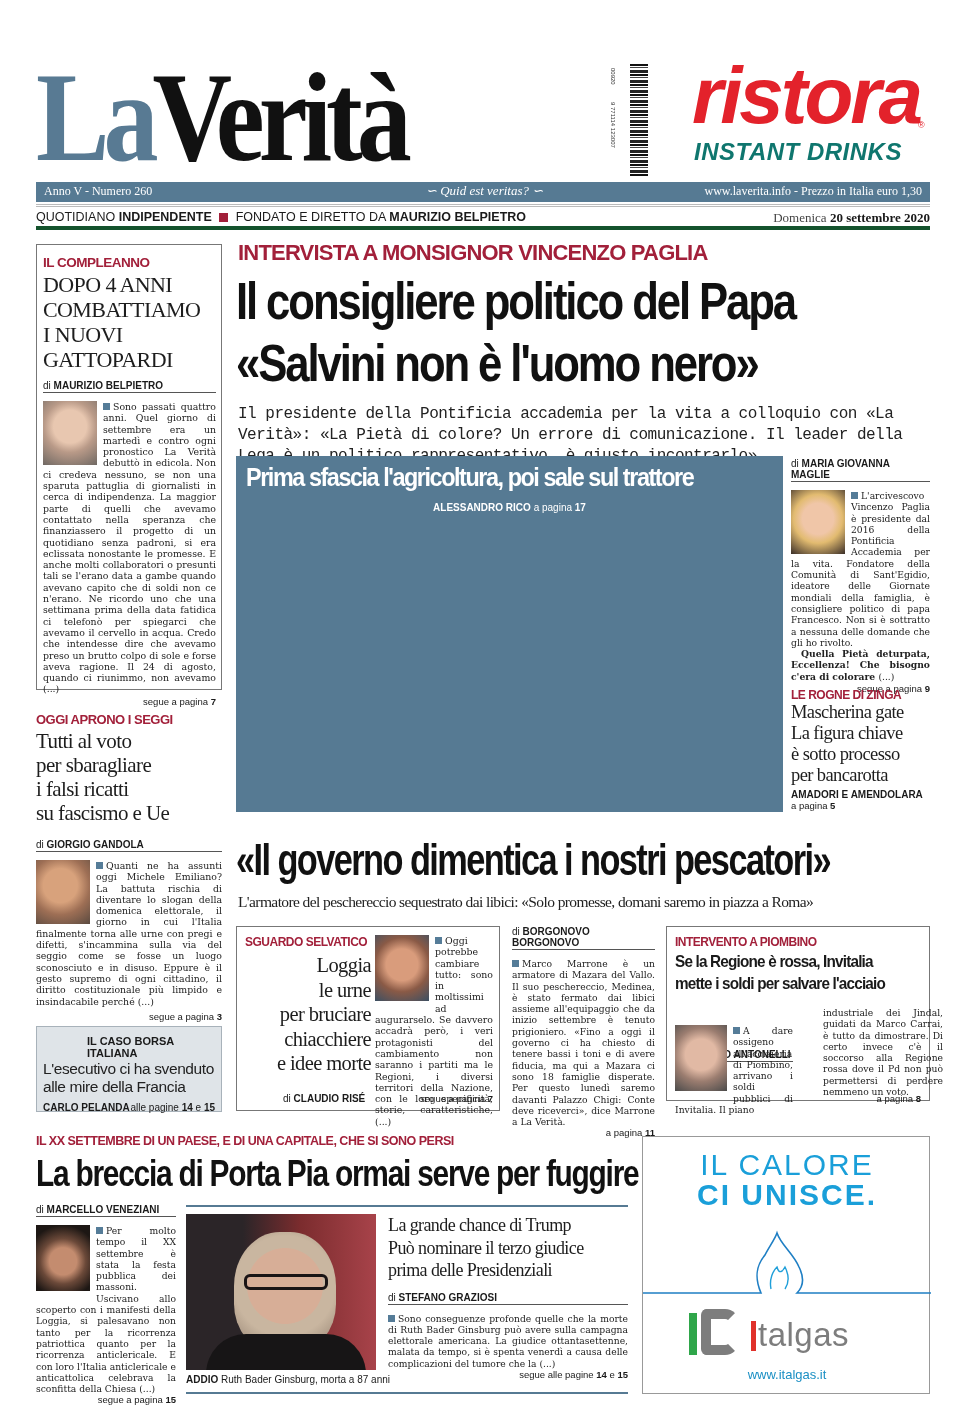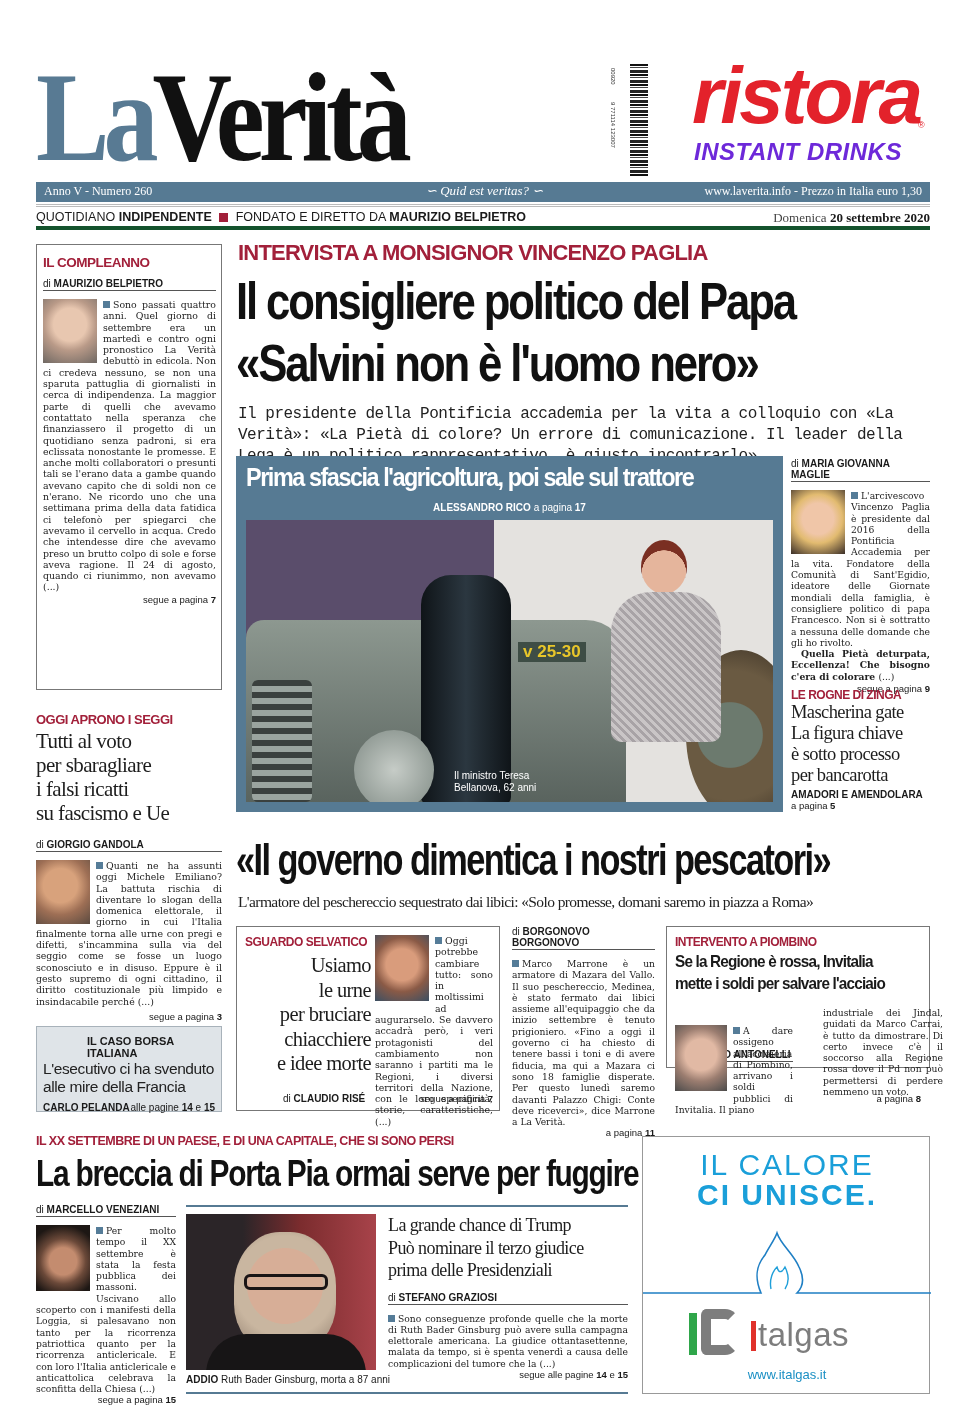--- a/index.html
+++ b/index.html
@@ -28,21 +28,21 @@
   </div>
 
   <div class="abs" style="left:588px;top:6px;width:24px;height:112px;background:repeating-linear-gradient(180deg,#111 0 2px,#fff 2px 3px,#444 3px 4px,#fff 4px 6px,#222 6px 9px,#fff 9px 10px);border-left:6px solid #fff;">
   </div>
   <div class="abs sans" style="left:574px;top:10px;font-size:6px;writing-mode:vertical-rl;color:#333;">00920</div>
   <div class="abs sans" style="left:574px;top:44px;font-size:6px;writing-mode:vertical-rl;color:#333;">9 771114 123007</div>
 
   <div class="abs" style="left:650px;top:0;width:250px;height:118px;">
     <div class="abs" style="left:6px;top:-6px;font-family:'Liberation Sans',sans-serif;font-weight:bold;font-style:italic;font-size:80px;color:#e3222b;letter-spacing:-3px;line-height:88px;">ristora</div>
     <div class="abs" style="left:232px;top:62px;font-size:9px;color:#e3222b;font-family:'Liberation Sans',sans-serif;">®</div>
-    <div class="abs" style="left:8px;top:80px;font-family:'Liberation Sans',sans-serif;font-weight:bold;font-style:italic;font-size:24px;color:#6d28d9;letter-spacing:0.5px;">INSTANT DRINKS</div>
+    <div class="abs" style="left:8px;top:80px;font-family:'Liberation Sans',sans-serif;font-weight:bold;font-style:italic;font-size:24px;color:#0f766e;letter-spacing:0.5px;">INSTANT DRINKS</div>
   </div>
 </div>
 
 <div class="abs" style="left:36px;top:182px;width:894px;height:20px;background:#567a93;color:#fff;font-family:'Liberation Serif',serif;font-size:12px;">
   <span class="abs" style="left:8px;top:2px;">Anno V - Numero 260</span>
   <span class="abs" style="left:390px;top:1px;font-style:italic;font-size:13px;white-space:nowrap;"><span>∽ </span><span>Quid est veritas?</span><span> ∽</span></span>
   <span class="abs" style="right:8px;top:2px;">www.laverita.info - Prezzo in Italia euro 1,30</span>
 </div>
 <div class="abs" style="left:36px;top:204px;width:894px;height:3px;border-top:1px solid #bbb;border-bottom:1px solid #bbb;"></div>
 
@@ -53,20 +53,26 @@
   <span>FONDATO E DIRETTO DA</span>
   <b>MAURIZIO BELPIETRO</b>
   <span class="abs" style="right:0;top:0;font-family:'Liberation Serif',serif;font-size:13px;">
     <span style="color:#444;">Domenica</span>
     <b>20 settembre 2020</b>
   </span>
 </div>
 
 <div class="abs boxed" style="left:36px;top:244px;width:186px;height:446px;padding:10px 5px 4px 6px;">
   <div class="kicker" style="font-size:13.5px;">IL COMPLEANNO</div>
+  <div class="headline-serif" style="font-size:22px;line-height:25px;margin-top:2px;">
+    <div>DOPO 4 ANNI</div>
+    <div>COMBATTIAMO</div>
+    <div>I NUOVI</div>
+    <div>GATTOPARDI</div>
+  </div>
   <div class="byline" style="margin-top:8px;"><span>di</span> <b>MAURIZIO BELPIETRO</b></div>
   <div class="body-text" style="margin-top:8px;">
     <div class="photo" style="width:54px;height:64px;background:radial-gradient(circle at 50% 40%,#e8c7b0 0 35%,#b99a88 55%,#6f6863 100%);"></div>
     <span class="sq"></span><span>Sono passati quattro anni. Quel giorno di settembre era un martedì e contro ogni pronostico La Verità debuttò in edicola. Non ci credeva nessuno, se non una sparuta pattuglia di giornalisti in cerca di indipendenza. La maggior parte di quelli che avevamo contattato nella speranza che finanziassero il progetto di un quotidiano senza padroni, si era eclissata nonostante le promesse. E anche molti collaboratori o presunti tali se l'erano data a gambe quando avevano capito che di soldi non ce n'erano. Ne ricordo uno che una settimana prima della data fatidica ci telefonò per spiegarci che avevamo il cervello in acqua. Credo che intendesse dire che avevamo preso un brutto colpo di sole e forse aveva ragione. Il 24 di agosto, quando ci riunimmo, non avevamo (...)</span>
   </div>
   <div class="seg" style="margin-top:1px;"><span>segue a pagina</span> <b>7</b></div>
 </div>
 
 <div class="abs" style="left:36px;top:712px;width:186px;height:300px;">
   <div class="kicker" style="font-size:13px;">OGGI APRONO I SEGGI</div>
@@ -103,36 +109,20 @@
 </div>
 <div class="abs" style="left:238px;top:404px;width:700px;font-family:Liberation Mono, monospace;font-size:16px;line-height:21px;letter-spacing:-0.5px;color:#222;">Il presidente della Pontificia accademia per la vita a colloquio con «La Verità»: «La Pietà di colore? Un errore di comunicazione. Il leader della Lega è un politico rappresentativo, è giusto incontrarlo»</div>
 
 <div class="abs" style="left:236px;top:456px;width:547px;height:356px;background:#567a93;padding-left:44px;">
   <div class="abs sans" style="left:10px;top:6px;width:600px;font-weight:bold;font-size:26px;color:#fff;letter-spacing:-1.6px;white-space:nowrap;transform:scaleX(0.9);transform-origin:left top;">Prima sfascia l'agricoltura, poi sale sul trattore</div>
   <div class="abs sans" style="left:0;top:46px;width:547px;text-align:center;font-size:10px;color:#fff;">
     <b>ALESSANDRO RICO</b>
     <span>a pagina</span>
     <b>17</b>
   </div>
-  <div class="abs" style="left:10px;top:64px;width:527px;height:282px;background:linear-gradient(90deg,#5a4d6b 0 47%,#e4e2df 47% 100%);overflow:hidden;">
-    <div class="abs" style="left:0;top:100px;width:380px;height:190px;background:linear-gradient(180deg,#8d9890,#57615c);border-radius:18px 40px 0 0;"></div>
-    <div class="abs" style="left:6px;top:160px;width:60px;height:122px;background:repeating-linear-gradient(180deg,#3a403e 0 6px,#9aa49f 6px 12px);border-radius:6px;"></div>
-    <div class="abs" style="left:175px;top:55px;width:90px;height:230px;background:linear-gradient(90deg,#0f1418,#2b3740,#0f1418);border-radius:30px 30px 8px 8px;"></div>
-    <div class="abs" style="left:108px;top:210px;width:80px;height:80px;background:radial-gradient(circle,#c6ccc7,#7f8a84);border-radius:50%;"></div>
-    <div class="abs cond" style="left:272px;top:122px;background:#3e4d45;color:#e8c62a;font-weight:bold;font-size:17px;padding:0 5px;">v 25-30</div>
-    <div class="abs" style="left:440px;top:130px;width:110px;height:170px;background:radial-gradient(circle at 40% 50%,#6c7a6e 0 30%,#6a5a42 31% 60%,#3b3125 100%);border-radius:50%;"></div>
-    <div class="abs" style="left:365px;top:20px;width:110px;height:210px;">
-      <div class="abs" style="left:30px;top:0;width:46px;height:54px;border-radius:50%;background:radial-gradient(circle at 50% 60%,#e5b59c 0 55%,#7a2f22 56%);"></div>
-      <div class="abs" style="left:0;top:52px;width:110px;height:150px;border-radius:40px 40px 10px 10px;background:repeating-linear-gradient(45deg,#c9c5c6 0 3px,#a8a3a6 3px 6px);"></div>
-    </div>
-    <div class="abs sans" style="left:208px;top:250px;font-size:10px;line-height:12px;color:#fff;">
-      <div>Il ministro Teresa</div>
-      <div>Bellanova, 62 anni</div>
-    </div>
-  </div>
 </div>
 
 <div class="abs" style="left:791px;top:458px;width:139px;height:216px;">
   <div class="byline"><span>di</span> <b>MARIA GIOVANNA MAGLIE</b></div>
   <div class="body-text" style="margin-top:8px;font-size:9.2px;">
     <div class="photo" style="width:54px;height:64px;background:radial-gradient(circle at 50% 45%,#f0c6a8 0 35%,#e2bb70 55%,#3a2e28 100%);"></div>
     <span class="sq"></span><span>L'arcivescovo Vincenzo Paglia è presidente dal 2016 della Pontificia Accademia per la vita. Fondatore della Comunità di Sant'Egidio, ideatore delle Giornate mondiali della famiglia, è consigliere politico di papa Francesco. Non si è sottratto a nessuna delle domande che gli ho rivolto.</span>
     <div style="font-weight:bold;text-indent:10px;"><span>Quella Pietà deturpata, Eccellenza! Che bisogno c'era di colorare</span> <span style="font-weight:normal;">(...)</span></div>
   </div>
   <div class="seg" style="margin-top:1px;"><span>segue a pagina</span> <b>9</b></div>
@@ -149,21 +139,21 @@
   <div class="sans" style="font-weight:bold;font-size:10px;margin-top:3px;">AMADORI E AMENDOLARA</div>
   <div class="sans" style="font-size:9.5px;"><span>a pagina</span> <b>5</b></div>
 </div>
 
 <div class="abs heavy" style="left:236px;top:834px;font-size:44px;line-height:52px;transform:scaleX(0.78);white-space:nowrap;color:#111;letter-spacing:-2px;">«Il governo dimentica i nostri pescatori»</div>
 <div class="abs" style="left:238px;top:893px;width:700px;font-family:'Liberation Serif',serif;font-size:15.5px;letter-spacing:-0.6px;color:#222;white-space:nowrap;">L'armatore del peschereccio sequestrato dai libici: «Solo promesse, domani saremo in piazza a Roma»</div>
 
 <div class="abs boxed" style="left:236px;top:926px;width:264px;height:185px;padding:8px 6px 4px 6px;">
   <div class="abs kicker" style="left:8px;top:8px;font-size:12px;">SGUARDO SELVATICO</div>
   <div class="abs headline-serif" style="left:6px;top:26px;width:128px;text-align:right;font-size:20.5px;line-height:24.5px;">
-    <div>Usiamo</div>
+    <div>Loggia</div>
     <div>le urne</div>
     <div>per bruciare</div>
     <div>chiacchiere</div>
     <div>e idee morte</div>
   </div>
   <div class="abs sans" style="left:46px;top:166px;font-size:10px;"><span>di</span> <b>CLAUDIO RISÉ</b></div>
   <div class="abs body-text" style="left:138px;top:8px;width:118px;">
     <div class="photo" style="width:54px;height:66px;background:radial-gradient(circle at 50% 45%,#d99c7c 0 35%,#8a5a46 60%,#3b4f63 100%);"></div>
     <span class="sq"></span><span>Oggi potrebbe cambiare tutto: sono in moltissimi ad augurarselo. Se davvero accadrà però, i veri protagonisti del cambiamento non saranno i partiti ma le Regioni, i diversi territori della Nazione, con le loro specificità, storie, caratteristiche, (...)</span>
   </div>
@@ -171,21 +161,21 @@
 </div>
 
 <div class="abs" style="left:512px;top:926px;width:143px;height:192px;">
   <div class="byline"><span>di</span> <b>BORGONOVO BORGONOVO</b></div>
   <div class="body-text" style="margin-top:8px;font-size:9.2px;">
     <span class="sq"></span><span>Marco Marrone è un armatore di Mazara del Vallo. Il suo peschereccio, Medinea, è stato fermato dai libici assieme all'equipaggio che da inizio settembre è tenuto prigioniero. «Fino a oggi il governo ci ha chiesto di tenere bassi i toni e di avere fiducia, ma qui a Mazara ci sono 18 famiglie disperate. Per questo lunedì saremo davanti Palazzo Chigi: Conte deve riceverci», dice Marrone a La Verità.</span>
   </div>
   <div class="seg"><span>a pagina</span> <b>11</b></div>
 </div>
 
-<div class="abs boxed" style="left:666px;top:926px;width:264px;height:142px;">
+<div class="abs boxed" style="left:666px;top:926px;width:264px;height:175px;">
   <div class="abs kicker" style="left:8px;top:8px;font-size:12px;">INTERVENTO A PIOMBINO</div>
   <div class="abs sans" style="left:8px;top:24px;width:260px;font-weight:bold;font-size:17px;line-height:22px;letter-spacing:-0.9px;transform:scaleX(0.9);transform-origin:left top;white-space:nowrap;">
     <div>Se la Regione è rossa, Invitalia</div>
     <div>mette i soldi per salvare l'acciaio</div>
   </div>
   <div class="abs byline" style="left:8px;top:78px;width:118px;margin-top:44px;"><span>di</span> <b>CLAUDIO ANTONELLI</b></div>
   <div class="abs body-text" style="left:8px;top:98px;width:118px;font-size:9.2px;">
     <div class="photo" style="width:52px;height:66px;background:radial-gradient(circle at 50% 45%,#e1b9a4 0 35%,#9b7d70 60%,#4a4a4a 100%);"></div>
     <span class="sq"></span><span>A dare ossigeno all'acciaieria di Piombino, arrivano i soldi pubblici di Invitalia. Il piano</span>
   </div>

